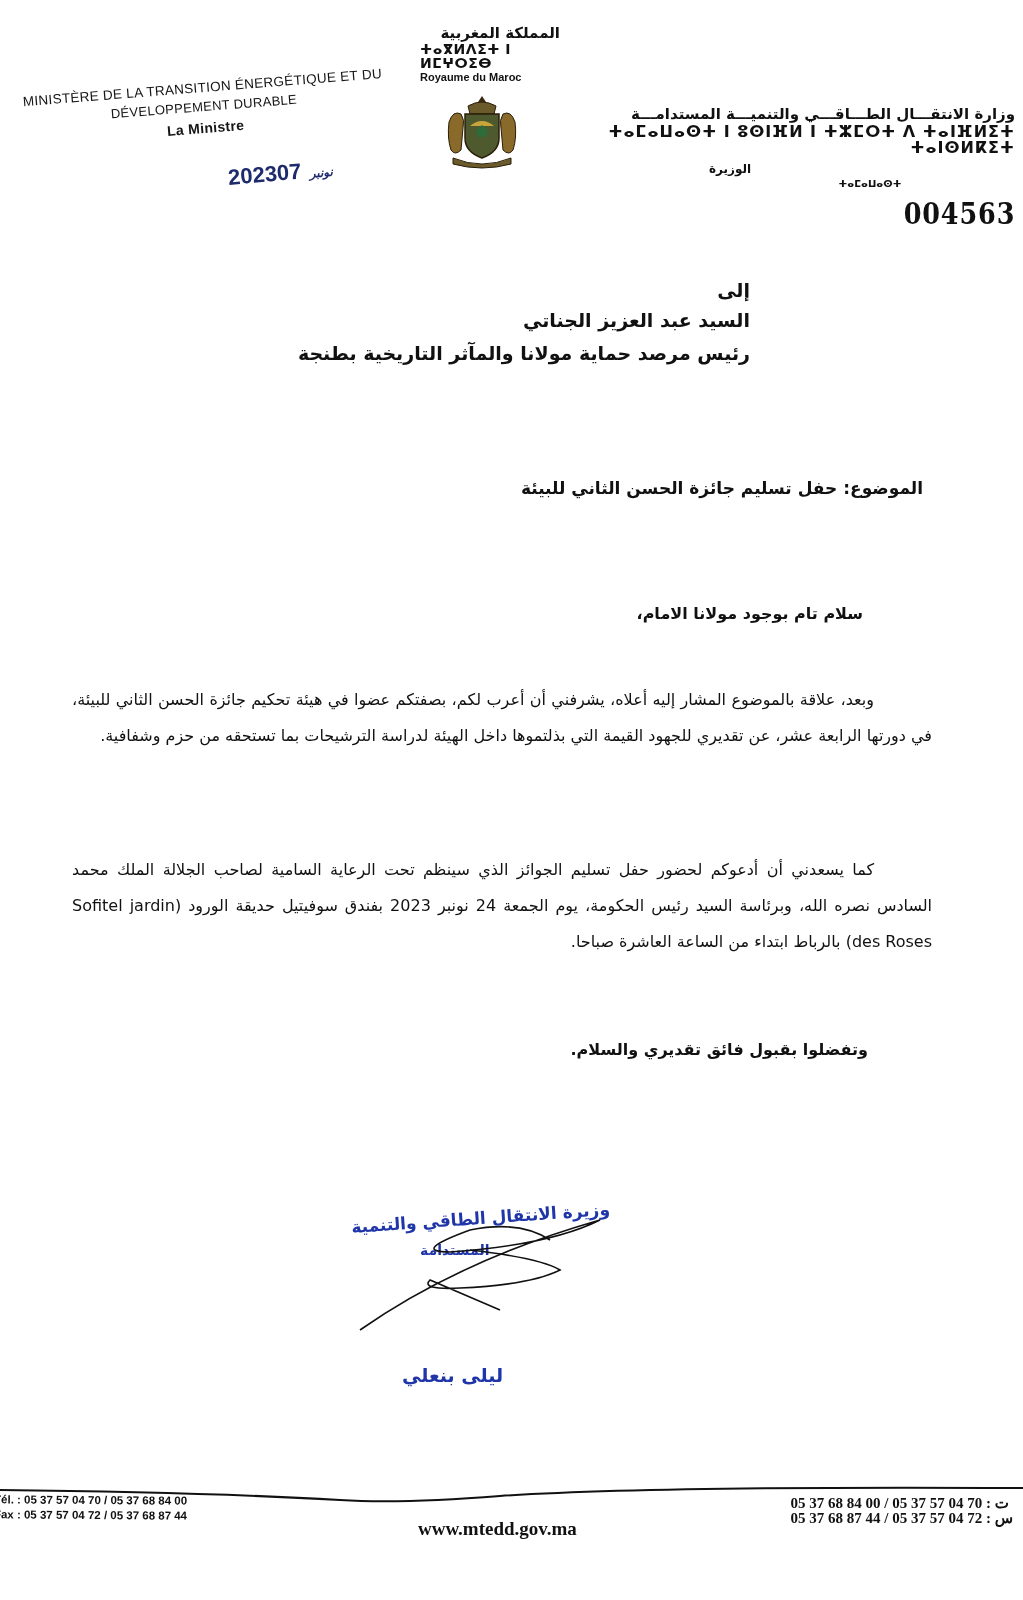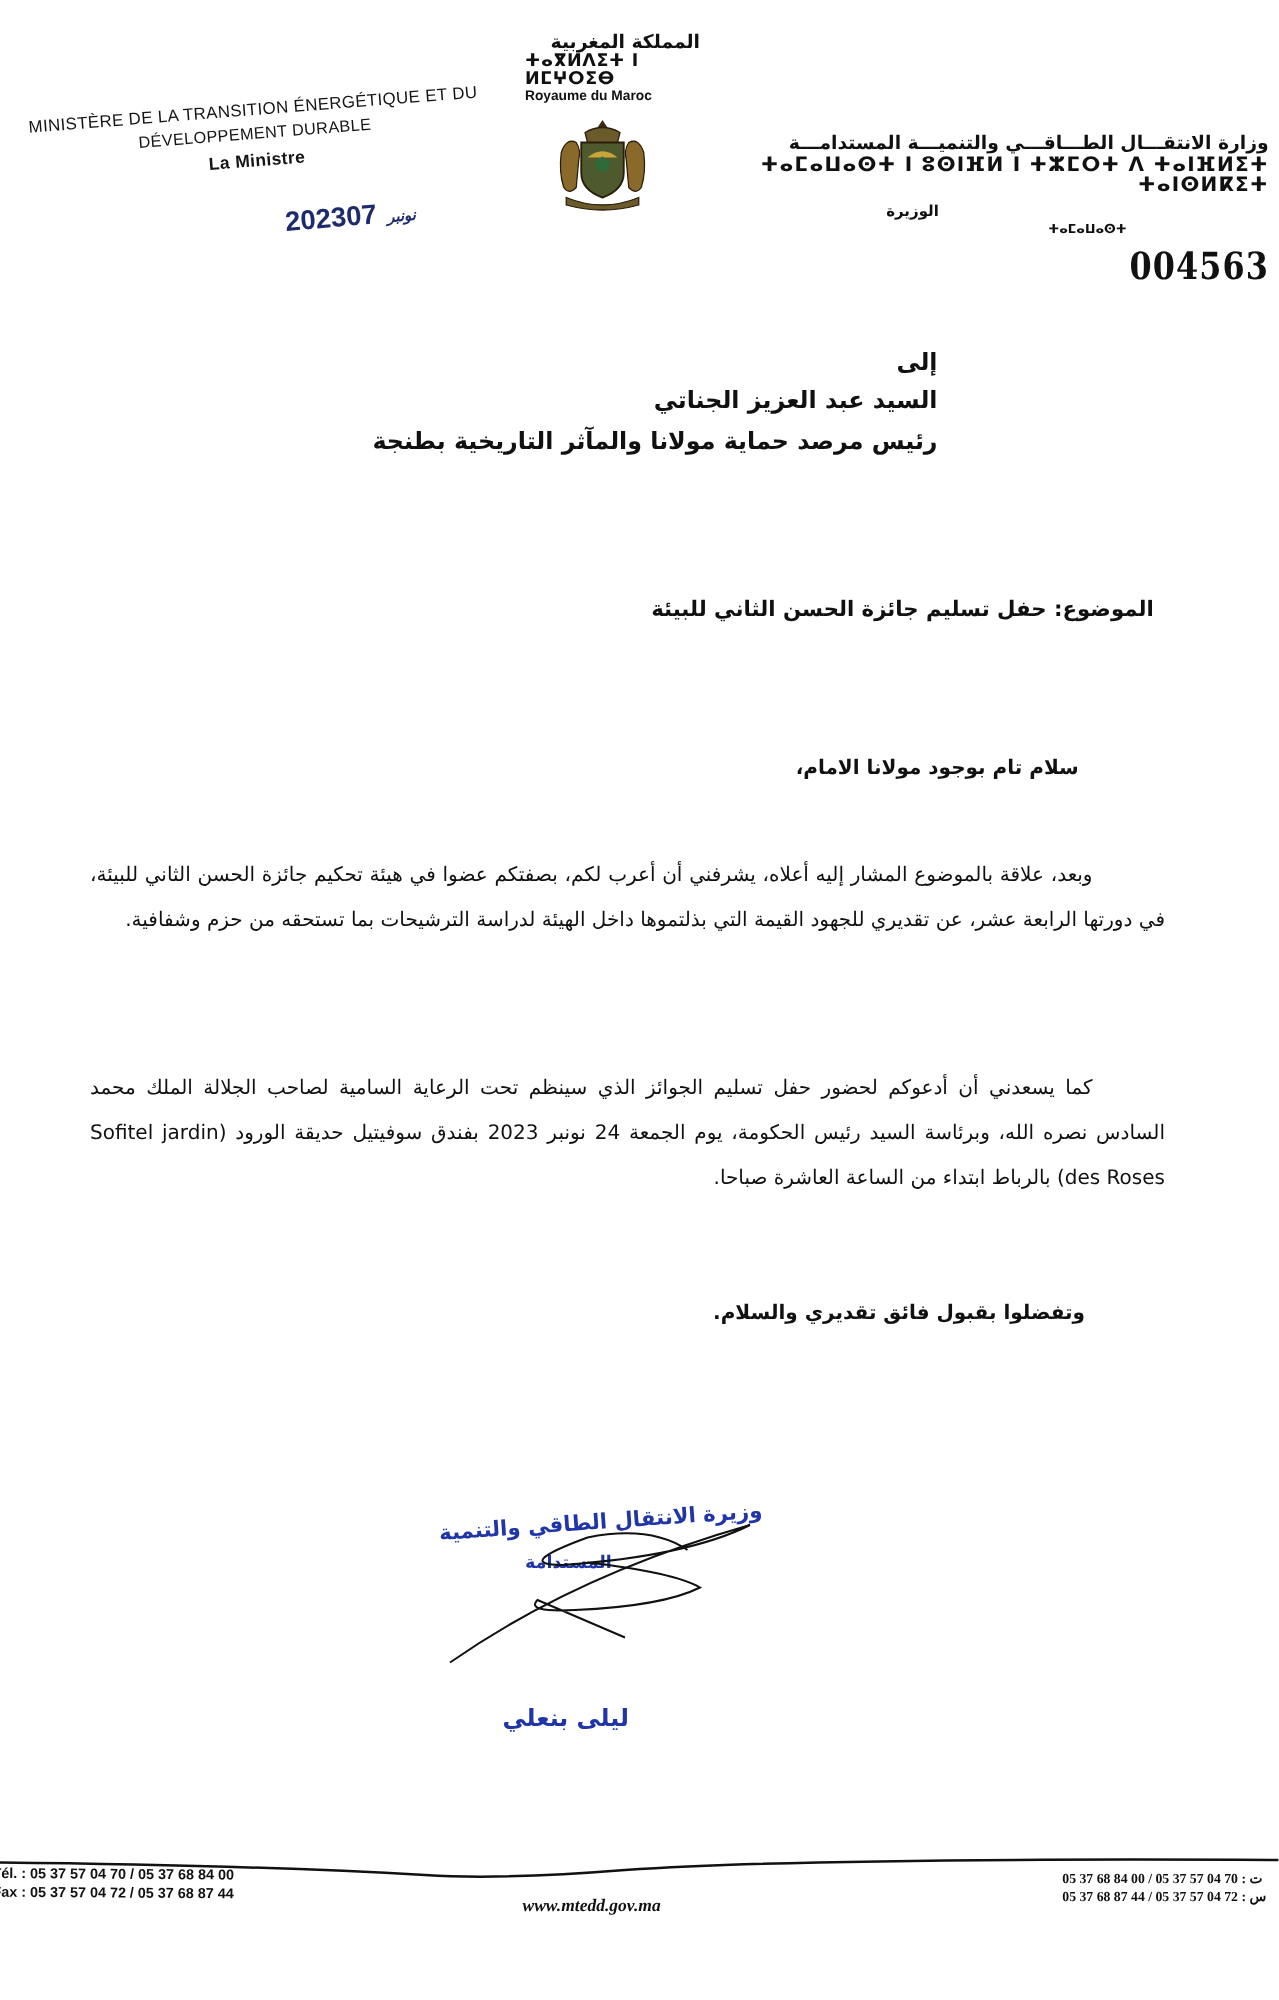--- a/index.html
+++ b/index.html
@@ -43,22 +43,22 @@
     .greeting { right: 160px; top: 604px; direction: rtl; font-weight: bold; font-size: 16px; }
     .para { left: 72px; width: 860px; direction: rtl; text-align: justify; font-size: 16px; line-height: 36px; text-align-last: right; }
     .para .indent { display: inline-block; width: 58px; }
     .p1 { top: 682px; }
     .p2 { top: 852px; }
     .closing { right: 155px; top: 1040px; direction: rtl; font-weight: bold; font-size: 16px; }
     .signature-block { left: 300px; top: 1190px; width: 330px; height: 180px; }
     .sig-stamp-text { color: #1f35a8; font-weight: bold; direction: rtl; }
     .footer-line { left: 0; top: 1478px; width: 1023px; height: 30px; }
     .footer-left { left: 0; top: 1493px; font-family: "Liberation Sans", sans-serif; font-weight: bold; font-size: 11.5px; line-height: 15px; transform: rotate(0.4deg); }
-    .footer-right { right: 10px; top: 1496px; font-family: "Liberation Serif", serif; font-weight: bold; font-size: 11px; line-height: 15px; text-align: left; }
-    .website { left: 418px; top: 1518px; font-family: "Liberation Serif", serif; font-weight: bold; font-size: 14px; font-style: italic; }
+    .footer-right { right: 10px; top: 1496px; font-family: "Liberation Serif", serif; font-weight: bold; font-size: 15px; line-height: 15px; text-align: left; }
+    .website { left: 418px; top: 1518px; font-family: "Liberation Serif", serif; font-weight: bold; font-size: 19px; }
   </style>
 </head>
 <body>
 
 <div class="abs fr-ministry">
   <div>MINISTÈRE DE LA TRANSITION ÉNERGÉTIQUE ET DU</div>
   <div class="l2">DÉVELOPPEMENT DURABLE</div>
   <div class="l3">La Ministre</div>
 </div>
 

